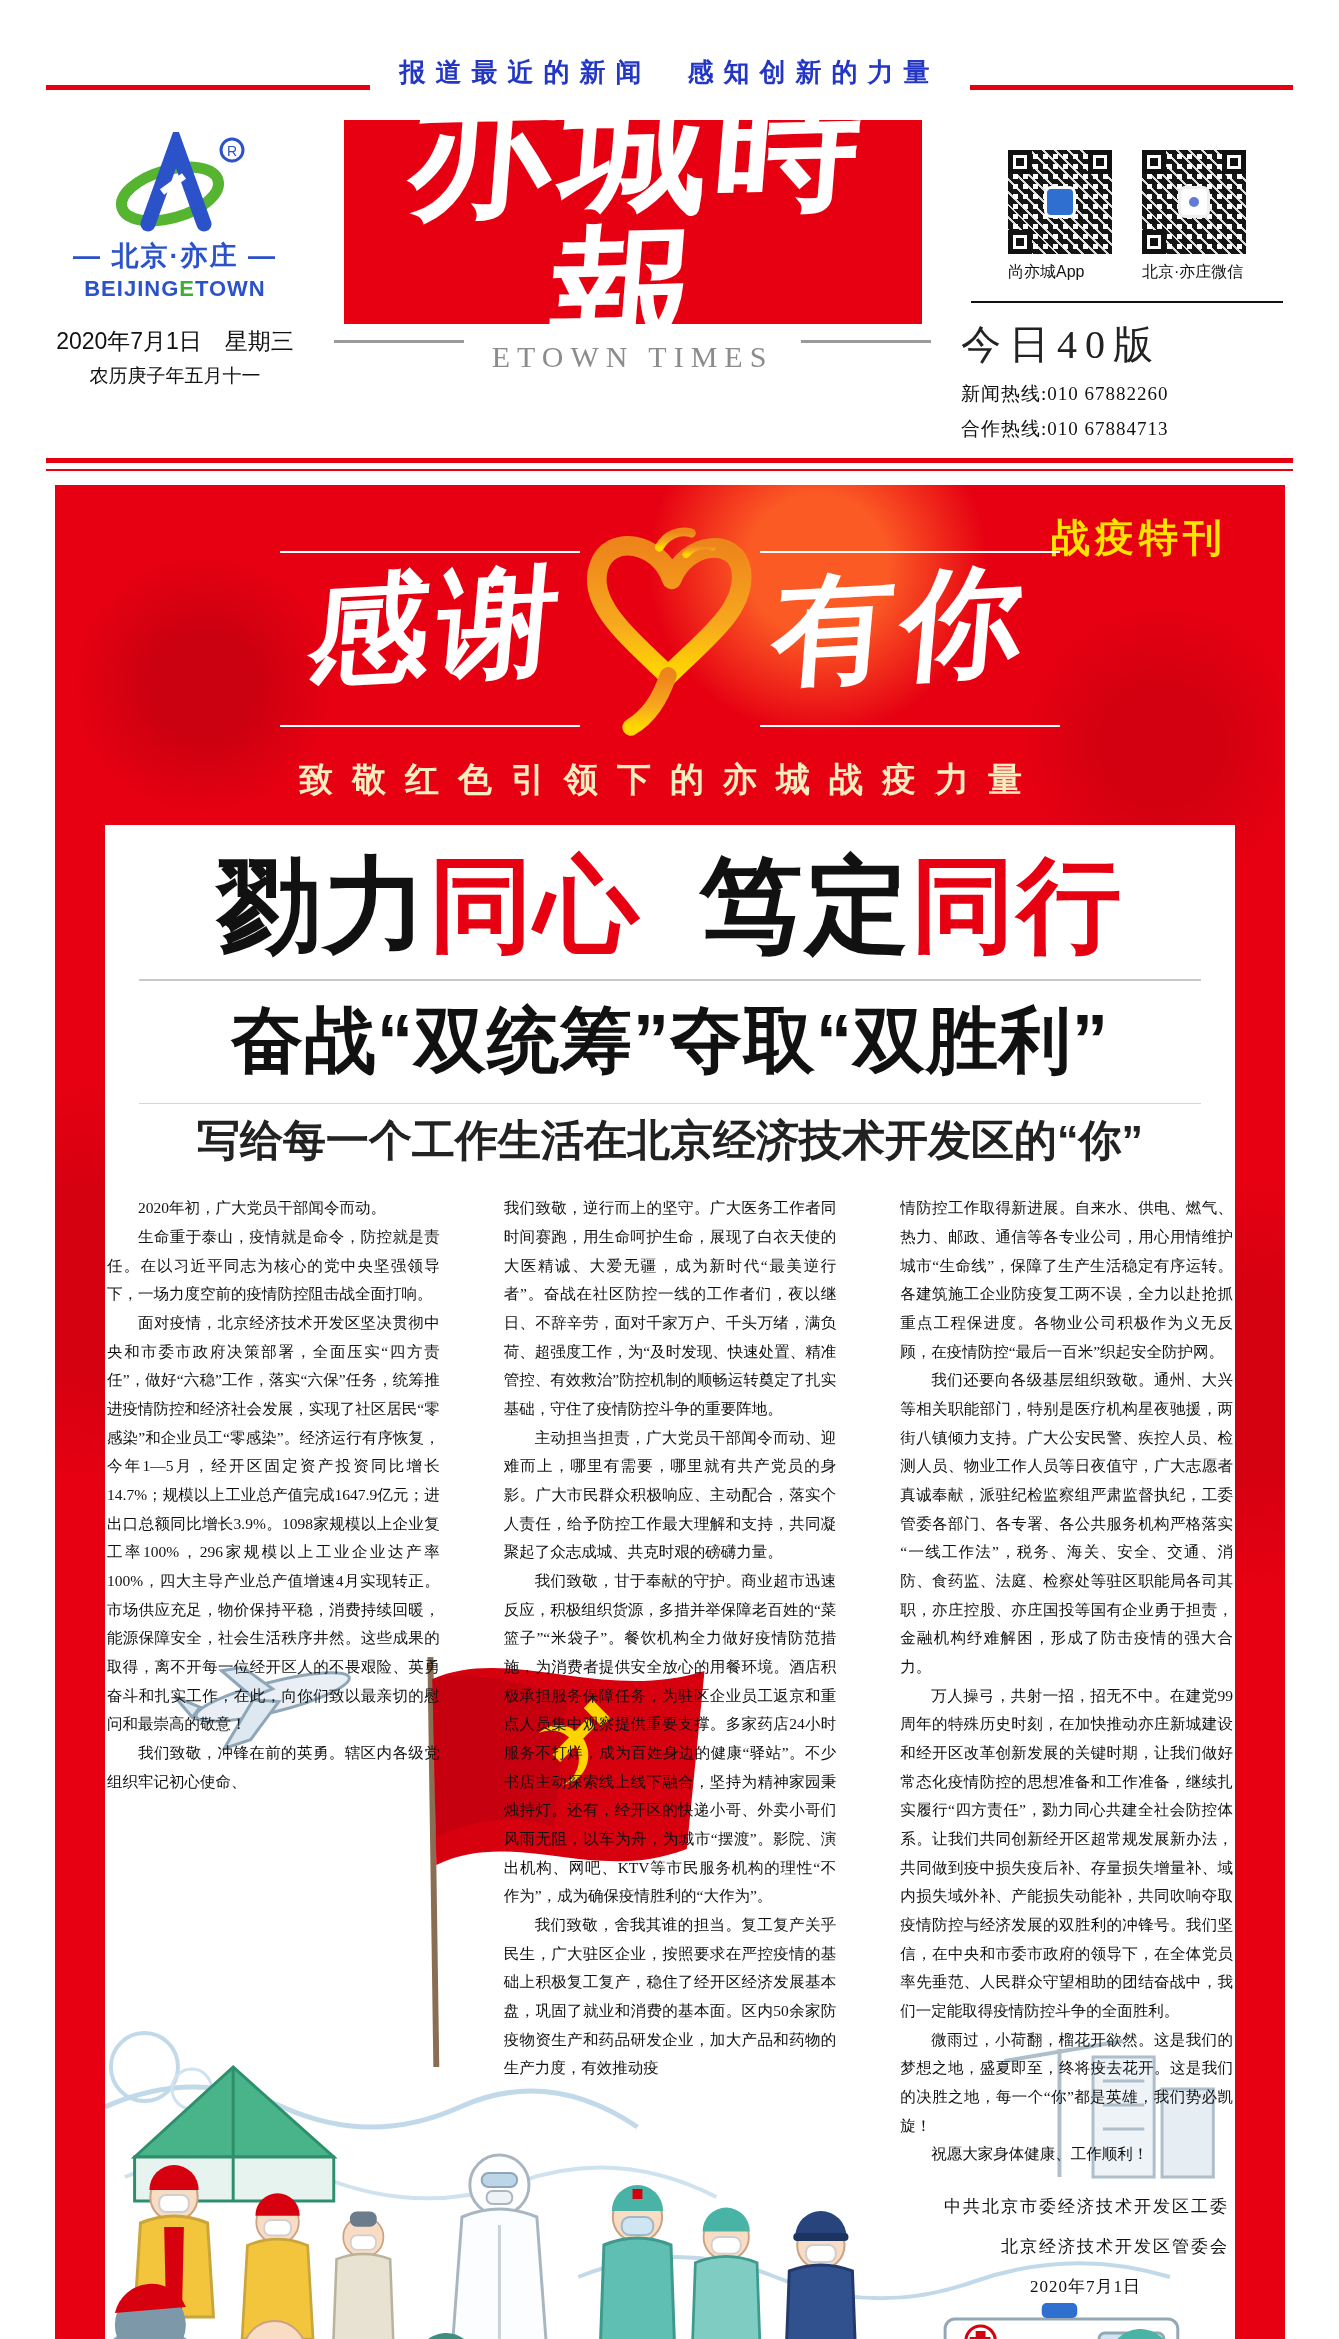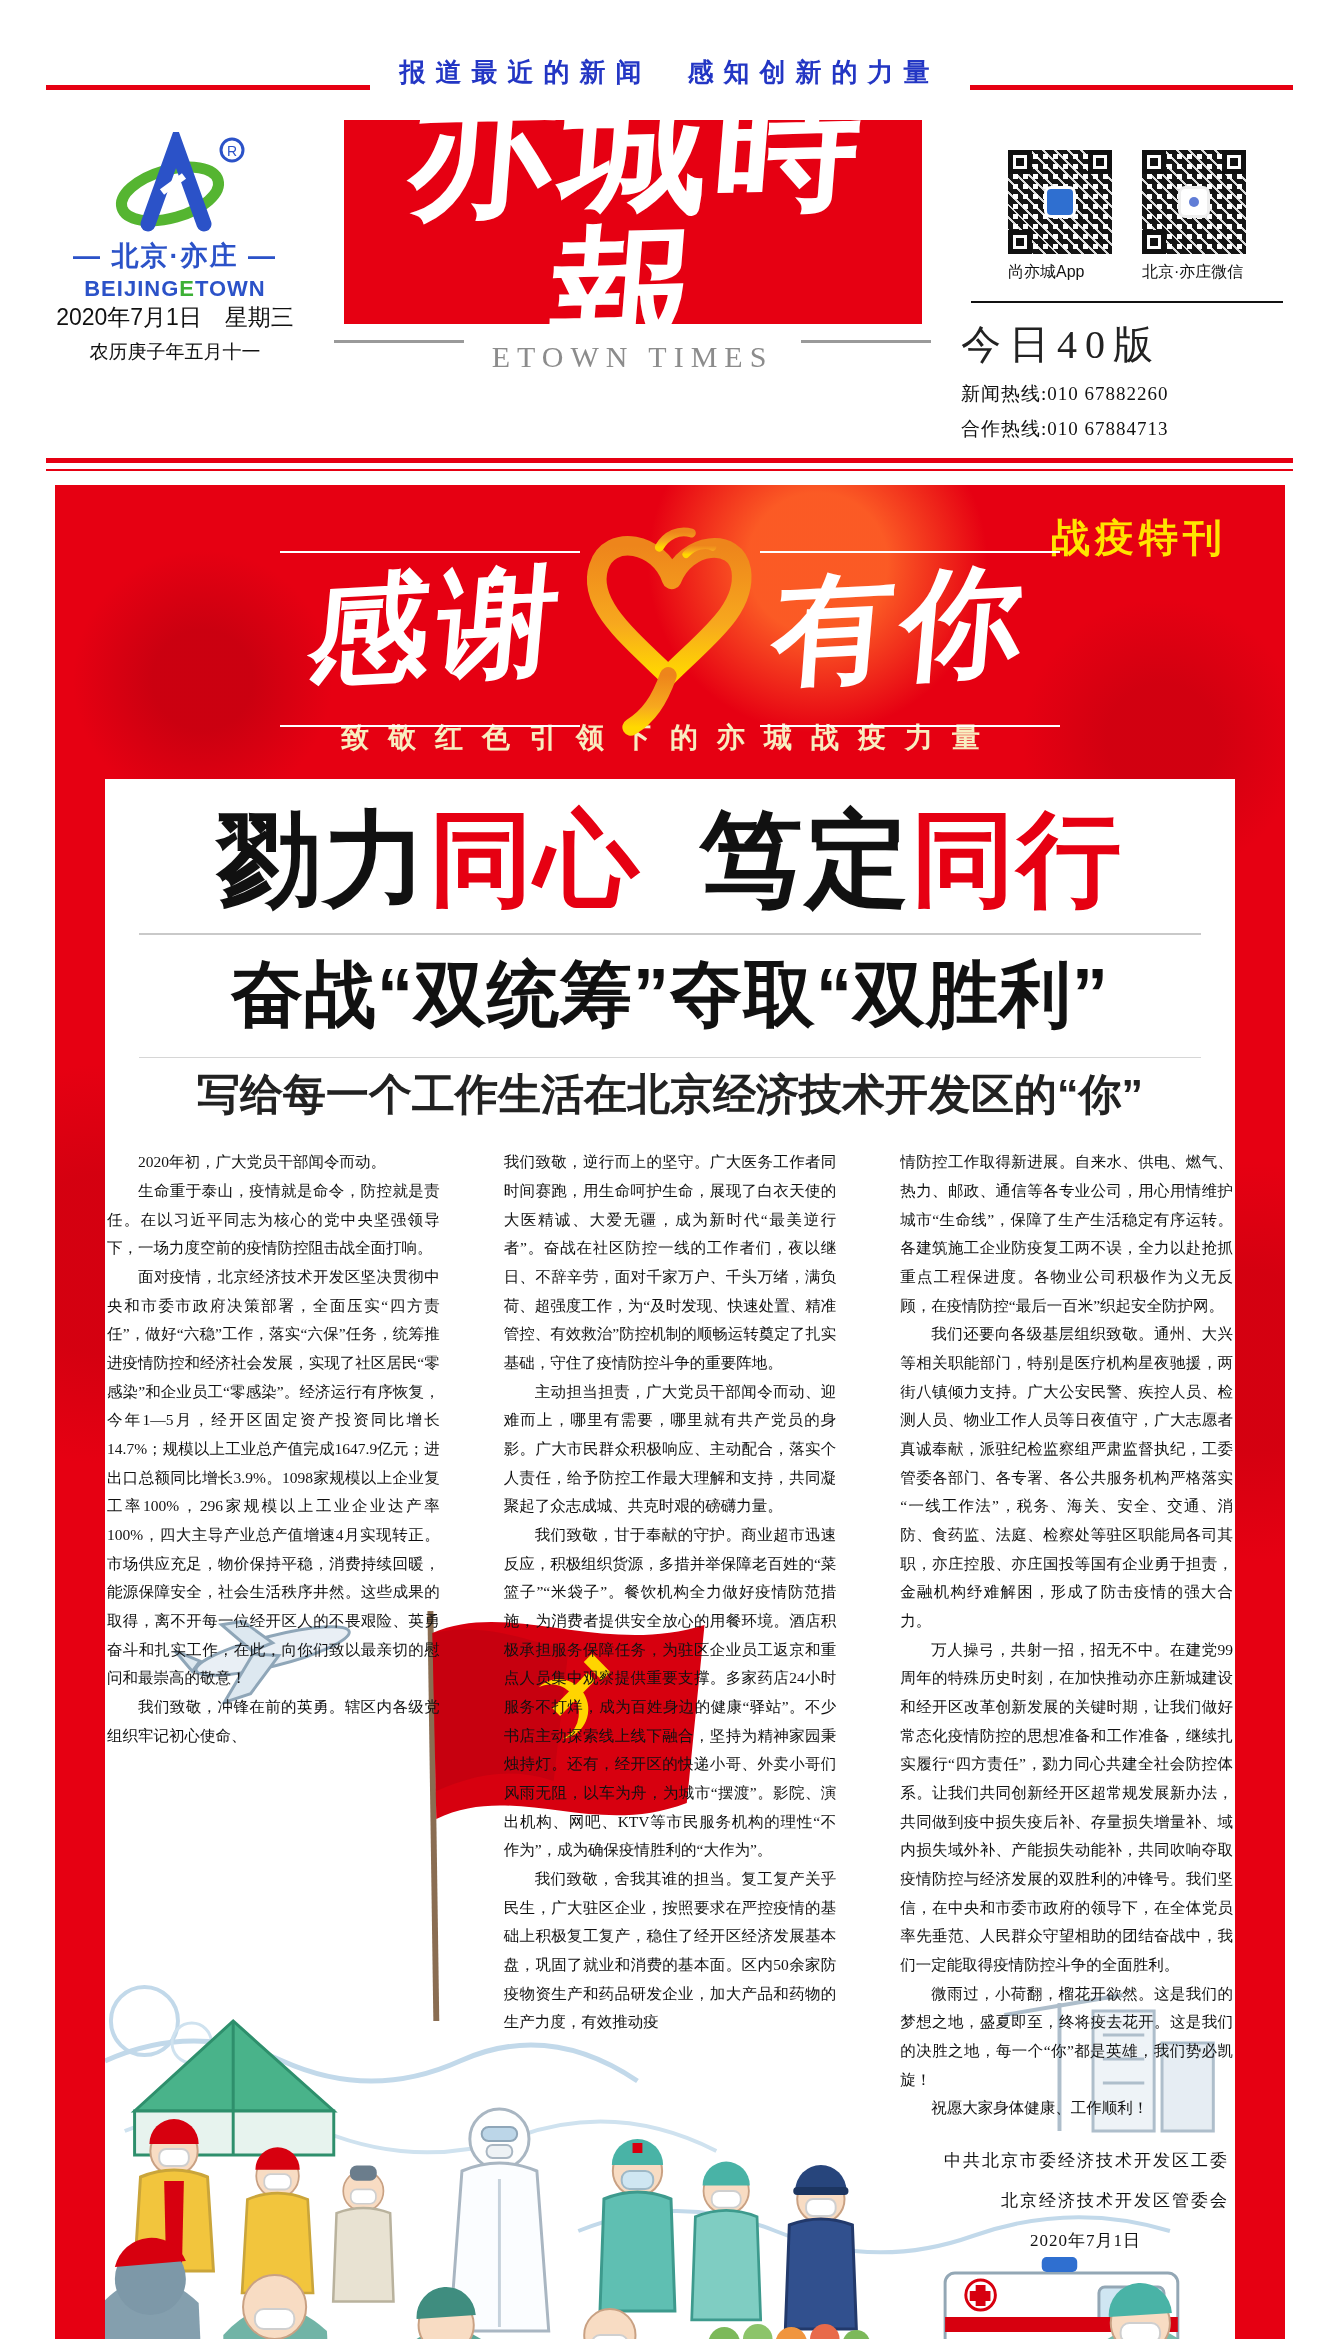--- a/index.html
+++ b/index.html
@@ -10,21 +10,21 @@
   
   .top-slogan{display:flex;align-items:flex-end;padding:0 46px;margin-top:56px;height:34px;}
   .red-line{flex:1;height:5px;background:#e60012;}
   .slogan-text{margin:0 30px;color:#2336c4;font-size:26px;font-weight:bold;letter-spacing:10px;white-space:nowrap;}
   
   .header{display:flex;padding:4px 46px 0;}
   .logo-block{width:258px;text-align:center;padding-top:38px;}
   .logo-cn{color:#2b52c8;font-size:27px;font-weight:bold;letter-spacing:2px;margin-top:2px;}
   .logo-en{font-size:22px;font-weight:bold;color:#2b52c8;letter-spacing:1px;margin-top:2px;}
   .logo-en .e-green{color:#3cb035;}
-  .date-line{font-size:23px;color:#111;}
+  .date-line{margin-top:24px;font-size:23px;color:#111;}
   .lunar-line{margin-top:6px;font-size:19px;color:#111;}
   .masthead-block{flex:1;padding:0 14px;text-align:center;}
   .masthead-box{margin:26px auto 0;width:578px;height:204px;background:#e60012;display:flex;align-items:center;justify-content:center;overflow:hidden;}
   .masthead-text{color:#fff;font-size:146px;font-weight:900;font-family:"Liberation Serif",serif;letter-spacing:6px;line-height:1;transform:skewX(-6deg) rotate(-1.5deg);}
   .etown-row{display:flex;margin-top:16px;padding:0 16px;}
   .gray-line{flex:1;height:3px;background:#9a9a9a;}
   .etown-text{margin:0 28px;color:#8c8c8c;font-size:30px;letter-spacing:7px;font-family:"Liberation Serif",serif;white-space:nowrap;}
   .contact-block{width:332px;padding-top:56px;text-align:left;}
   .qr-row{display:flex;justify-content:center;gap:30px;}
   .qr{width:104px;height:104px;position:relative;margin:0 auto;background:#fff;
@@ -54,21 +54,21 @@
       radial-gradient(circle at 90% 13%, rgba(205,0,16,.8) 0 55px, rgba(205,0,16,0) 140px),
       radial-gradient(circle at 4% 40%, rgba(201,0,15,.6) 0 90px, rgba(201,0,15,0) 200px),
       radial-gradient(circle at 97% 45%, rgba(201,0,15,.6) 0 90px, rgba(201,0,15,0) 200px);}
   .banner-tag{position:absolute;top:26px;right:58px;color:#ffe400;font-size:39px;font-weight:900;letter-spacing:5px;}
   .banner-title{position:relative;display:flex;align-items:center;justify-content:center;padding-top:50px;height:184px;}
   .wline{position:absolute;height:2px;background:#fff;width:300px;}
   .wl1{left:225px;top:66px;} .wl2{right:225px;top:66px;}
   .wl3{left:225px;bottom:-8px;} .wl4{right:225px;bottom:-8px;}
   .calligraphy{color:#fff;font-size:120px;font-weight:900;font-family:"Liberation Serif",serif;letter-spacing:8px;line-height:1;transform:skewX(-8deg) rotate(-3deg);}
   .heart-wrap{margin:0 6px;transform:translateY(6px);}
-  .banner-tagline{text-align:center;color:#f8edc0;font-size:28px;font-weight:700;letter-spacing:19px;white-space:nowrap;}
+  .banner-tagline{text-align:center;margin-top:38px;color:#f8edc0;font-size:34px;font-weight:700;letter-spacing:19px;white-space:nowrap;}
   
   .card{margin:22px 50px 0;background:#fff;position:relative;height:1608px;padding-top:24px;overflow:hidden;}
   .headline1{text-align:center;font-size:104px;font-weight:900;letter-spacing:2px;line-height:1.08;position:relative;z-index:2;}
   .h-black{color:#111;} .h-red{color:#e60012;} .h-space{display:inline-block;width:58px;}
   .divider1{height:2px;background:#c9c9c9;margin:18px 34px 12px;}
   .headline2{text-align:center;font-size:72px;font-weight:900;color:#111;letter-spacing:1px;position:relative;z-index:2;}
   .divider2{height:1px;background:#d6d6d6;margin:14px 34px 8px;}
   .subtitle{text-align:center;font-size:43px;font-weight:600;color:#222;margin-bottom:24px;position:relative;z-index:2;}
   .columns{display:flex;gap:64px;padding:0 2px;position:relative;z-index:2;}
   .body-col{flex:1;font-family:"Liberation Serif",serif;font-size:15.5px;line-height:1.85;text-align:justify;color:#111;}

